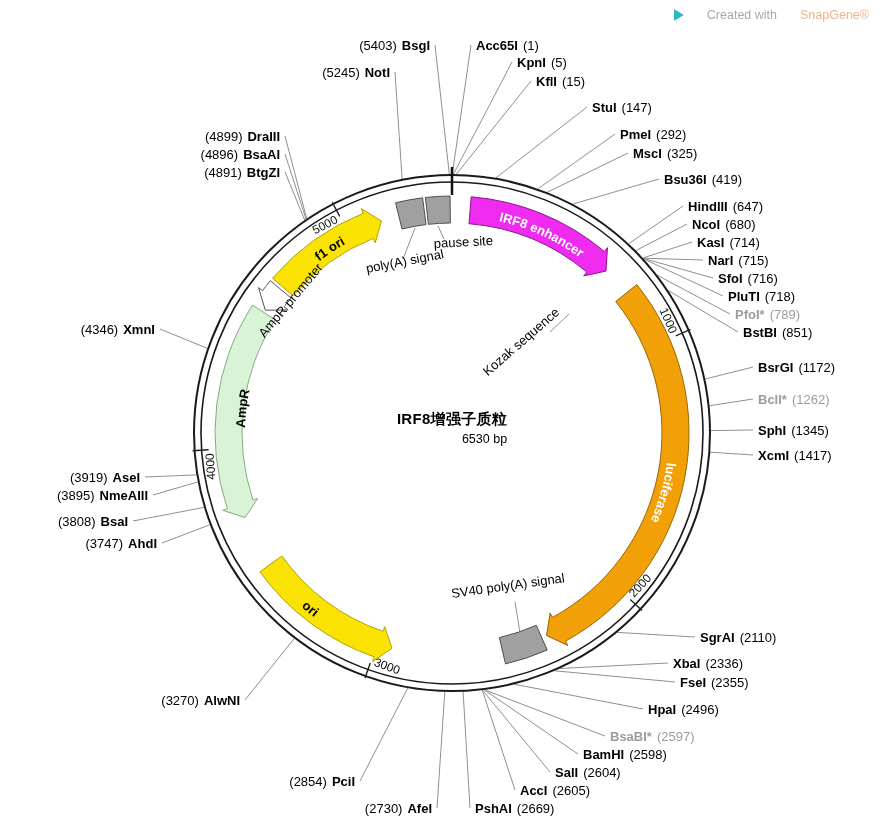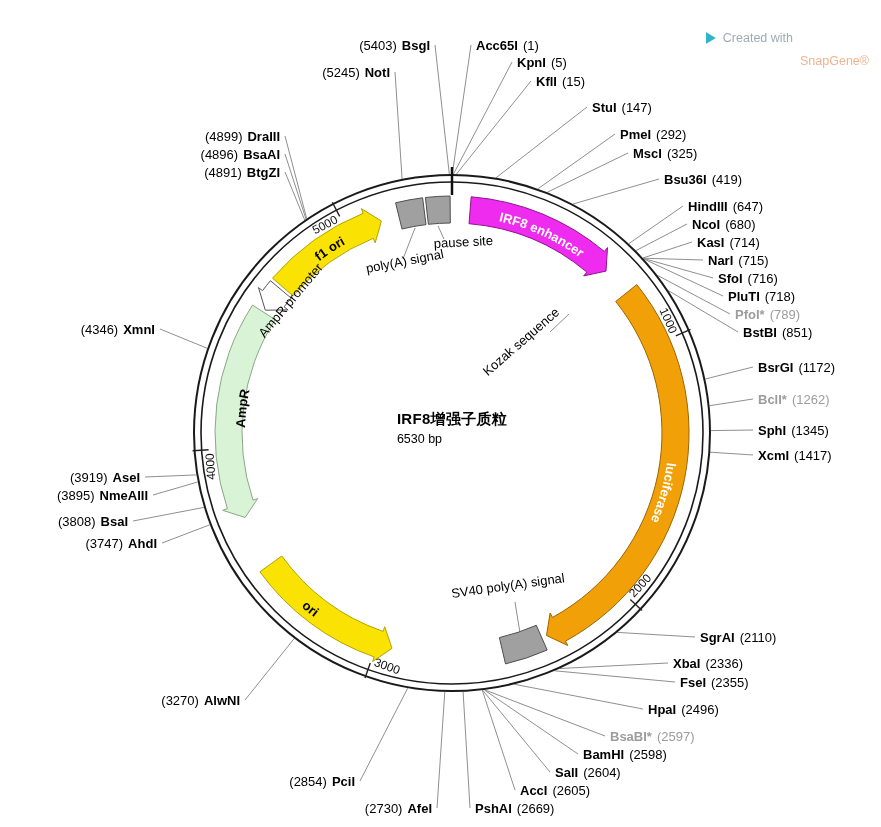--- a/index.html
+++ b/index.html
@@ -1,25 +1,25 @@
 <!DOCTYPE html>
 <html><head>
 <meta charset="utf-8">
 <style>
   html,body{margin:0;padding:0;background:#ffffff;}
   body{font-family:"Liberation Sans","DejaVu Sans",sans-serif;}
   .stage{position:relative;width:881px;height:827px;background:#ffffff;overflow:hidden;}
   .stage svg{position:absolute;left:0;top:0;}
   svg text{font-family:"Liberation Sans","DejaVu Sans",sans-serif;}
-  .center-title{position:absolute;left:452px;top:410px;transform:translateX(-50%);text-align:left;white-space:nowrap;}
+  .center-title{position:absolute;left:452px;top:410px;transform:translateX(-50%);text-align:right;white-space:nowrap;}
   .t1{font-size:15px;font-weight:bold;color:#000;letter-spacing:.3px;}
   .t2{font-size:12.5px;color:#000;margin-top:3px;}
-  .watermark{position:absolute;top:8px;right:12px;display:flex;align-items:center;gap:7px;font-size:12.5px;}
+  .watermark{position:absolute;top:8px;right:12px;display:flex;align-items:center;gap:23px;font-size:12.5px;}
   .wm-prefix{color:#9fabb3;}
-  .wm-brand{color:#f2b28e;margin-top:46px;}
+  .wm-brand{color:#f2b28e;}
   .wm-logo{display:inline-block;width:10px;height:12px;background:#2fb4c9;clip-path:polygon(0 0,100% 50%,0 100%);}
 </style>
 </head>
 <body>
 
 <div class="stage">
 
   <svg id="map" width="881" height="827" viewBox="0 0 881 827">
       <line x1="449.3" y1="174.0" x2="435" y2="45" stroke="#8f8f8f" stroke-width="1"></line>
       <line x1="402.1" y1="178.9" x2="395" y2="72" stroke="#8f8f8f" stroke-width="1"></line>

